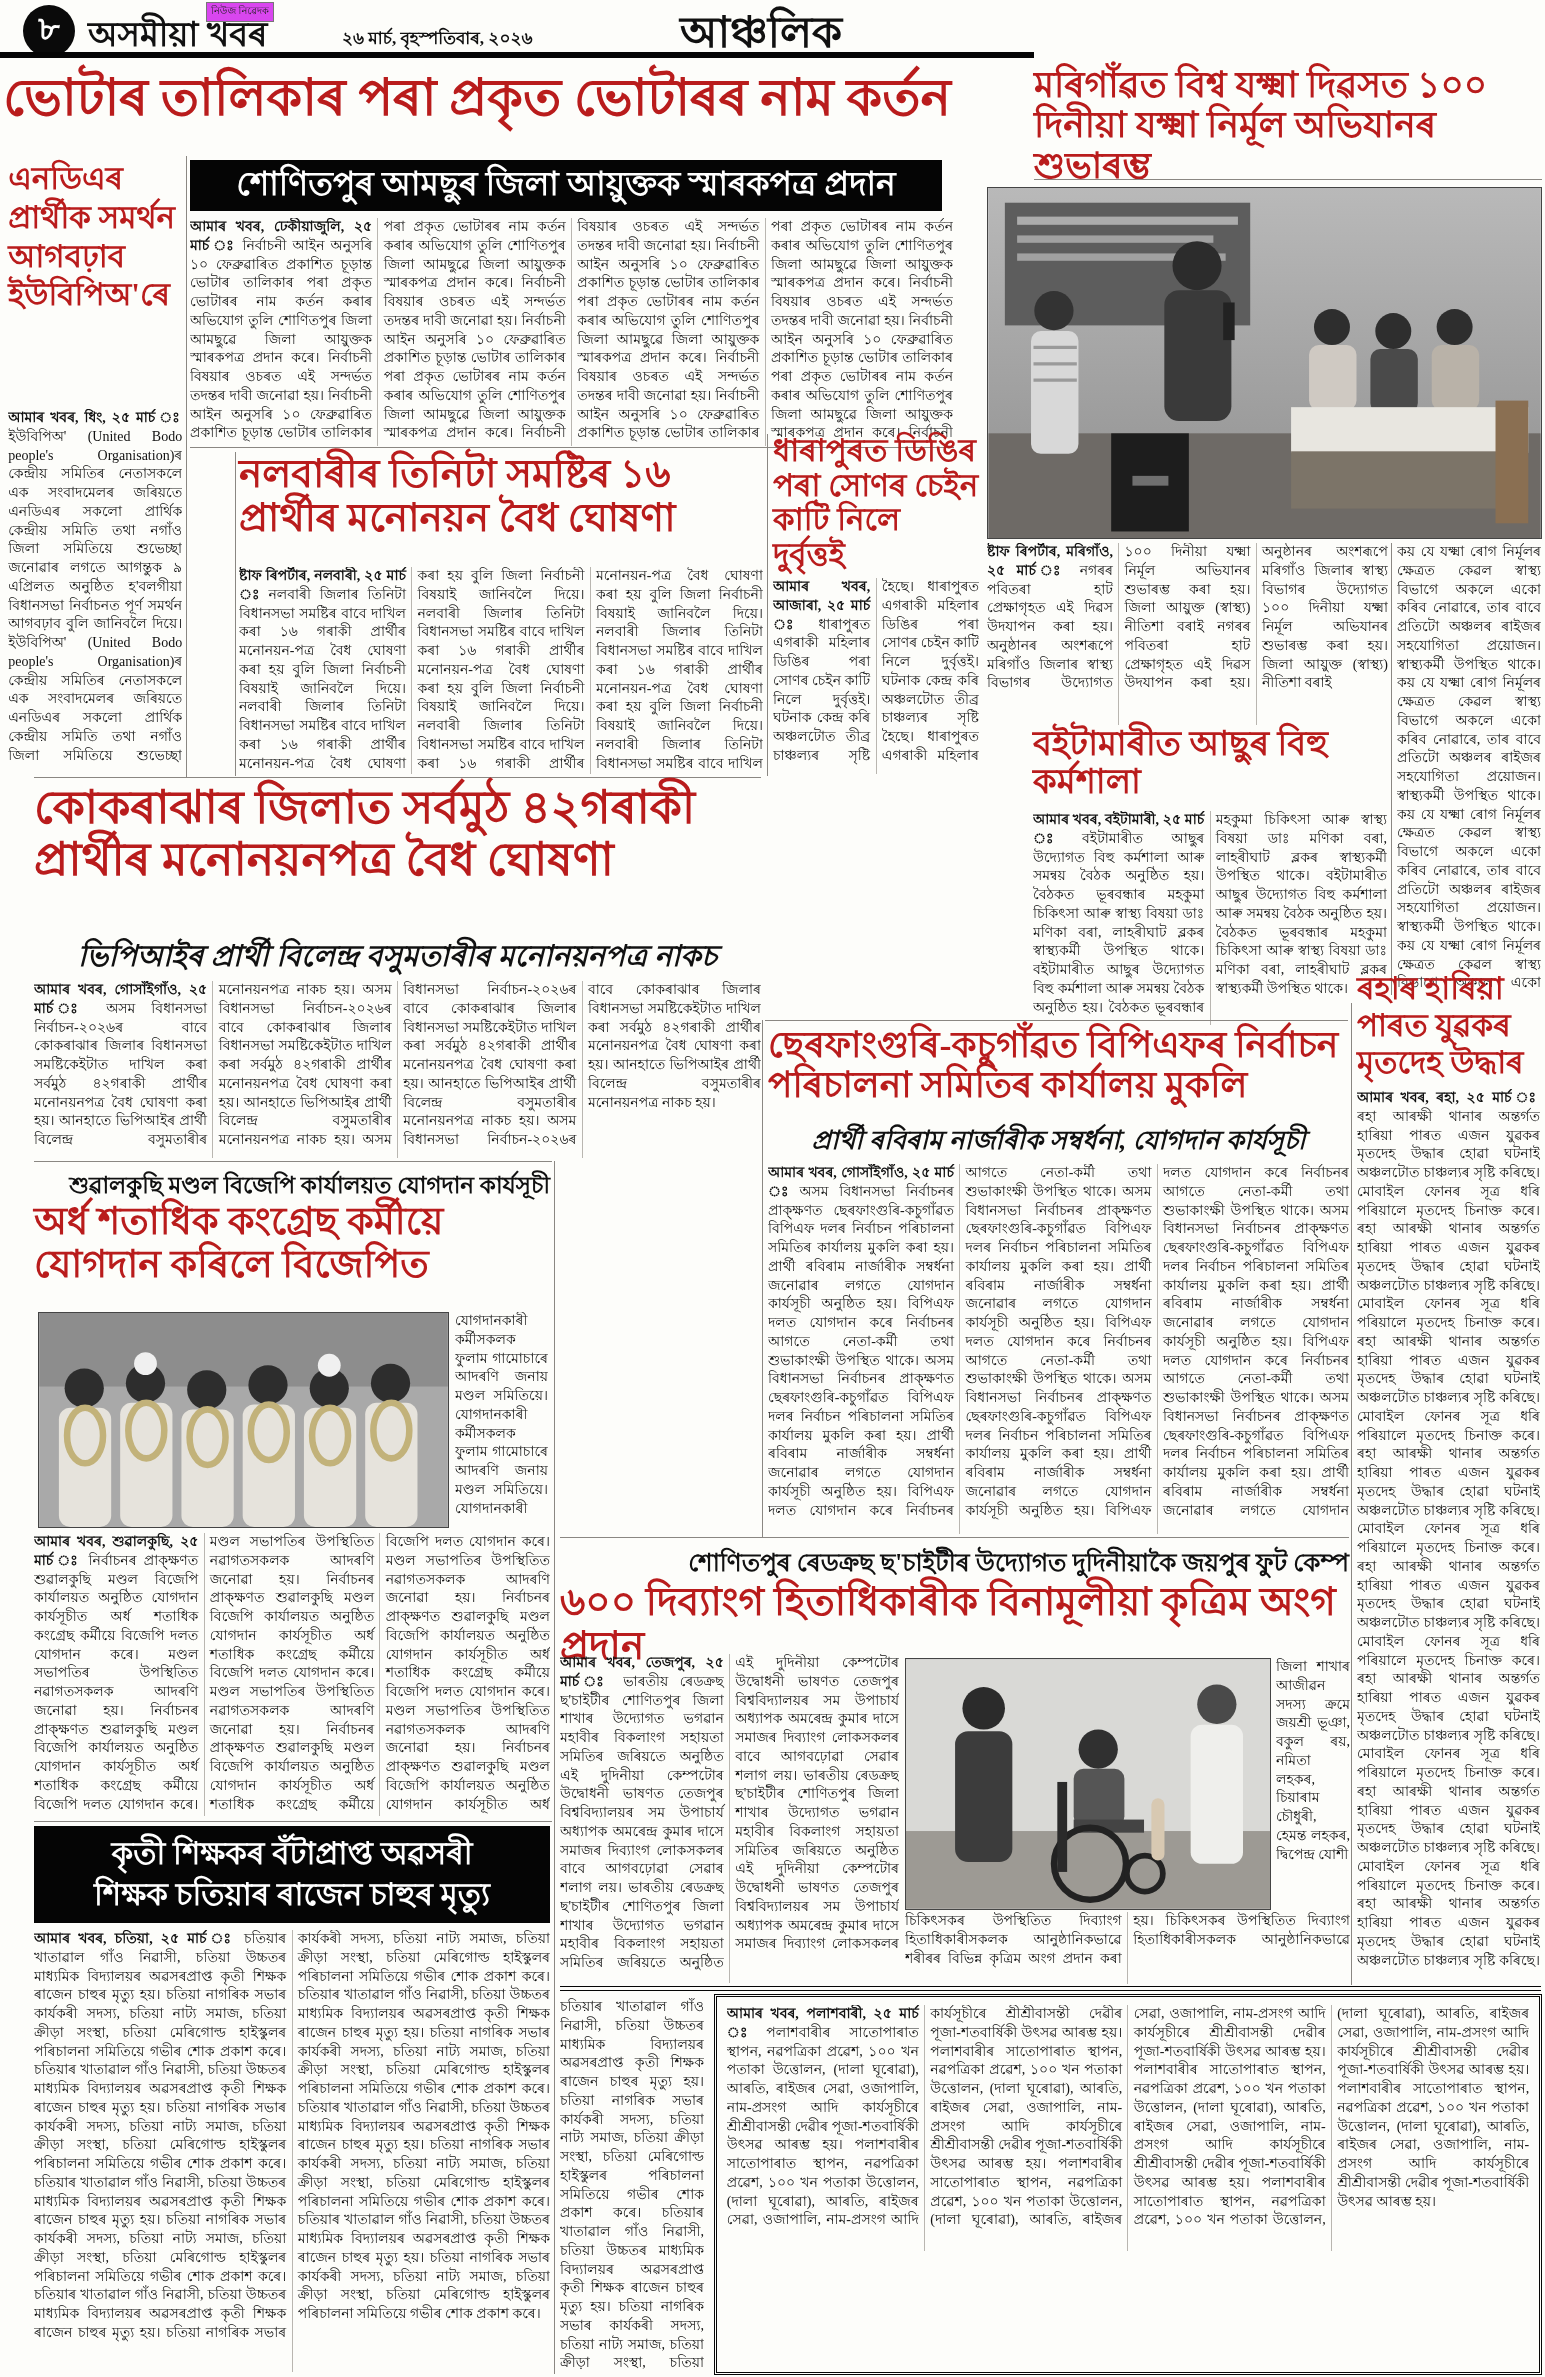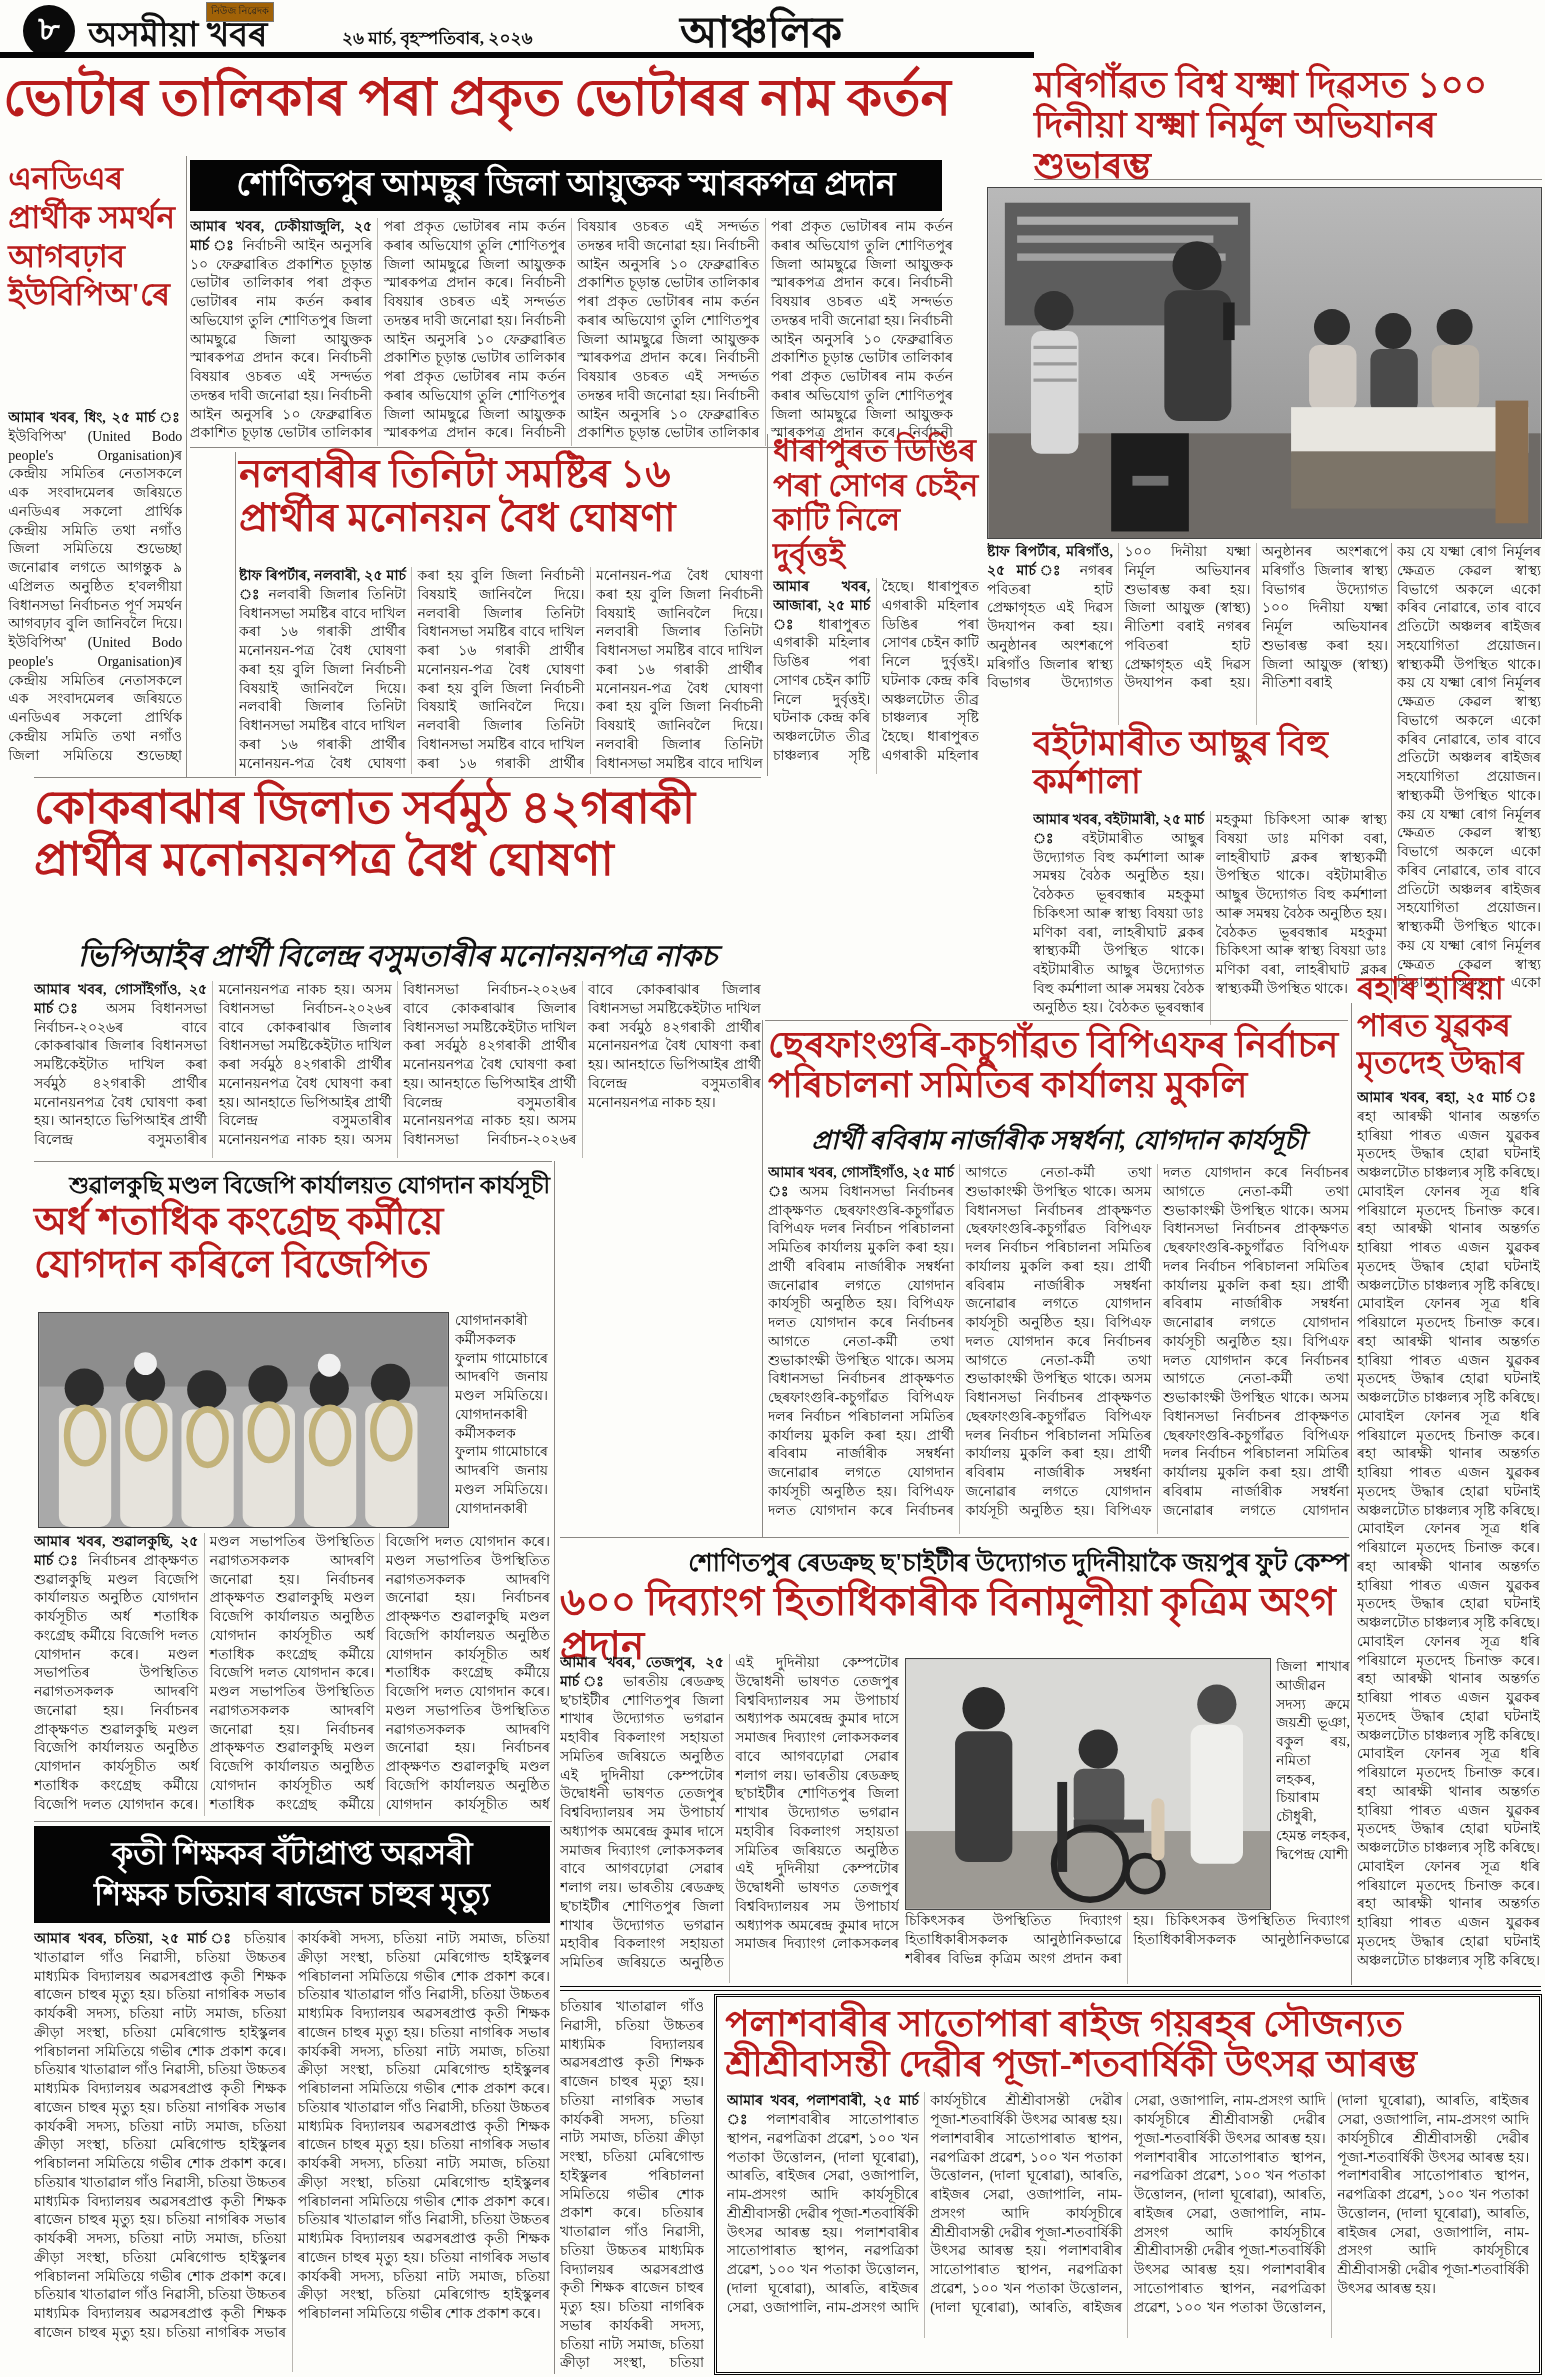--- a/index.html
+++ b/index.html
@@ -12,21 +12,21 @@
   .body-txt{font-size:14px;line-height:1.34;text-align:justify;overflow:hidden;
             column-gap:11.5px;column-rule:0.8px solid #b9b6b0;}
   .dateline{font-weight:bold;}
   .bar-reverse{background:#050505;color:#fff;display:flex;align-items:center;justify-content:center;}
   .vrule{width:0.8px;background:#8a8782;}
   .hrule{height:0.8px;background:#8a8782;}
   .thickrule{background:#050505;}
   .double-rule{border-top:1.6px solid #050505;border-bottom:1.6px solid #050505;height:2.5px;background:transparent;}
   .photo{background:#c9c9c9;overflow:hidden;border:0.8px solid #444;}
   .circle-pg{border-radius:50%;background:#0a0a0a;color:#fff;display:flex;align-items:center;justify-content:center;font-weight:bold;}
-  .tagbox{background:#a16207;color:#222;font-size:9.8px;padding:0.8px 4.1px;border:0.8px solid #777;}
+  .tagbox{background:#d946ef;color:#222;font-size:9.8px;padding:0.8px 4.1px;border:0.8px solid #777;}
   .boxed{border:3.3px double #050505;}
   svg{display:block;}
 </style>
 </head>
 <body>
 
 <div class="abs circle-pg" style="left:23px;top:4.9px;width:52px;height:52px;font-size:33px;">
   <span>৮</span>
 </div>
 <div class="abs" style="left:88px;top:8.2px;font-size:34px;font-weight:bold;white-space:nowrap;">অসমীয়া খবৰ</div>
@@ -244,19 +244,18 @@
   <span class="dateline">আমাৰ খবৰ, চতিয়া, ২৫ মাৰ্চ ঃ</span>
   <span> চতিয়াৰ খাতাৱাল গাঁও নিৱাসী, চতিয়া উচ্চতৰ মাধ্যমিক বিদ্যালয়ৰ অৱসৰপ্ৰাপ্ত কৃতী শিক্ষক ৰাজেন চাহুৰ মৃত্যু হয়। চতিয়া নাগৰিক সভাৰ কাৰ্যকৰী সদস্য, চতিয়া নাট্য সমাজ, চতিয়া ক্ৰীড়া সংস্থা, চতিয়া মেৰিগোল্ড হাইস্কুলৰ পৰিচালনা সমিতিয়ে গভীৰ শোক প্ৰকাশ কৰে। চতিয়াৰ খাতাৱাল গাঁও নিৱাসী, চতিয়া উচ্চতৰ মাধ্যমিক বিদ্যালয়ৰ অৱসৰপ্ৰাপ্ত কৃতী শিক্ষক ৰাজেন চাহুৰ মৃত্যু হয়। চতিয়া নাগৰিক সভাৰ কাৰ্যকৰী সদস্য, চতিয়া নাট্য সমাজ, চতিয়া ক্ৰীড়া সংস্থা, চতিয়া মেৰিগোল্ড হাইস্কুলৰ পৰিচালনা সমিতিয়ে গভীৰ শোক প্ৰকাশ কৰে। চতিয়াৰ খাতাৱাল গাঁও নিৱাসী, চতিয়া উচ্চতৰ মাধ্যমিক বিদ্যালয়ৰ অৱসৰপ্ৰাপ্ত কৃতী শিক্ষক ৰাজেন চাহুৰ মৃত্যু হয়। চতিয়া নাগৰিক সভাৰ কাৰ্যকৰী সদস্য, চতিয়া নাট্য সমাজ, চতিয়া ক্ৰীড়া সংস্থা, চতিয়া মেৰিগোল্ড হাইস্কুলৰ পৰিচালনা সমিতিয়ে গভীৰ শোক প্ৰকাশ কৰে। চতিয়াৰ খাতাৱাল গাঁও নিৱাসী, চতিয়া উচ্চতৰ মাধ্যমিক বিদ্যালয়ৰ অৱসৰপ্ৰাপ্ত কৃতী শিক্ষক ৰাজেন চাহুৰ মৃত্যু হয়। চতিয়া নাগৰিক সভাৰ কাৰ্যকৰী সদস্য, চতিয়া নাট্য সমাজ, চতিয়া ক্ৰীড়া সংস্থা, চতিয়া মেৰিগোল্ড হাইস্কুলৰ পৰিচালনা সমিতিয়ে গভীৰ শোক প্ৰকাশ কৰে। চতিয়াৰ খাতাৱাল গাঁও নিৱাসী, চতিয়া উচ্চতৰ মাধ্যমিক বিদ্যালয়ৰ অৱসৰপ্ৰাপ্ত কৃতী শিক্ষক ৰাজেন চাহুৰ মৃত্যু হয়। চতিয়া নাগৰিক সভাৰ কাৰ্যকৰী সদস্য, চতিয়া নাট্য সমাজ, চতিয়া ক্ৰীড়া সংস্থা, চতিয়া মেৰিগোল্ড হাইস্কুলৰ পৰিচালনা সমিতিয়ে গভীৰ শোক প্ৰকাশ কৰে। চতিয়াৰ খাতাৱাল গাঁও নিৱাসী, চতিয়া উচ্চতৰ মাধ্যমিক বিদ্যালয়ৰ অৱসৰপ্ৰাপ্ত কৃতী শিক্ষক ৰাজেন চাহুৰ মৃত্যু হয়। চতিয়া নাগৰিক সভাৰ কাৰ্যকৰী সদস্য, চতিয়া নাট্য সমাজ, চতিয়া ক্ৰীড়া সংস্থা, চতিয়া মেৰিগোল্ড হাইস্কুলৰ পৰিচালনা সমিতিয়ে গভীৰ শোক প্ৰকাশ কৰে। চতিয়াৰ খাতাৱাল গাঁও নিৱাসী, চতিয়া উচ্চতৰ মাধ্যমিক বিদ্যালয়ৰ অৱসৰপ্ৰাপ্ত কৃতী শিক্ষক ৰাজেন চাহুৰ মৃত্যু হয়। চতিয়া নাগৰিক সভাৰ কাৰ্যকৰী সদস্য, চতিয়া নাট্য সমাজ, চতিয়া ক্ৰীড়া সংস্থা, চতিয়া মেৰিগোল্ড হাইস্কুলৰ পৰিচালনা সমিতিয়ে গভীৰ শোক প্ৰকাশ কৰে।</span>
 </div>
 
 <div class="abs double-rule" style="left:560px;top:1986px;width:981px;"></div>
 <div class="abs body-txt" style="left:560px;top:1998px;width:144px;height:375px;column-count:1;">
   <span> চতিয়াৰ খাতাৱাল গাঁও নিৱাসী, চতিয়া উচ্চতৰ মাধ্যমিক বিদ্যালয়ৰ অৱসৰপ্ৰাপ্ত কৃতী শিক্ষক ৰাজেন চাহুৰ মৃত্যু হয়। চতিয়া নাগৰিক সভাৰ কাৰ্যকৰী সদস্য, চতিয়া নাট্য সমাজ, চতিয়া ক্ৰীড়া সংস্থা, চতিয়া মেৰিগোল্ড হাইস্কুলৰ পৰিচালনা সমিতিয়ে গভীৰ শোক প্ৰকাশ কৰে। চতিয়াৰ খাতাৱাল গাঁও নিৱাসী, চতিয়া উচ্চতৰ মাধ্যমিক বিদ্যালয়ৰ অৱসৰপ্ৰাপ্ত কৃতী শিক্ষক ৰাজেন চাহুৰ মৃত্যু হয়। চতিয়া নাগৰিক সভাৰ কাৰ্যকৰী সদস্য, চতিয়া নাট্য সমাজ, চতিয়া ক্ৰীড়া সংস্থা, চতিয়া মেৰিগোল্ড হাইস্কুলৰ পৰিচালনা সমিতিয়ে গভীৰ শোক প্ৰকাশ কৰে। চতিয়াৰ খাতাৱাল গাঁও নিৱাসী, চতিয়া উচ্চতৰ মাধ্যমিক বিদ্যালয়ৰ অৱসৰপ্ৰাপ্ত কৃতী শিক্ষক ৰাজেন চাহুৰ মৃত্যু হয়। চতিয়া নাগৰিক সভাৰ কাৰ্যকৰী সদস্য, চতিয়া নাট্য সমাজ, চতিয়া ক্ৰীড়া সংস্থা, চতিয়া মেৰিগোল্ড হাইস্কুলৰ পৰিচালনা সমিতিয়ে গভীৰ শোক প্ৰকাশ কৰে।</span>
 </div>
 
 <div class="abs boxed" style="left:714px;top:1994px;width:822px;height:375px;">
-  <div class="hl" style="margin:6.5px 8.2px 0;font-size:36px;">পলাশবাৰীৰ সাতোপাৰা ৰাইজ গয়ৰহৰ সৌজন্যত শ্ৰীশ্ৰীবাসন্তী দেৱীৰ পূজা-শতবাৰ্ষিকী উৎসৱ আৰম্ভ</div>
   <div class="body-txt" style="margin:8.2px 9.8px;height:246px;column-count:4;">
     <span class="dateline">আমাৰ খবৰ, পলাশবাৰী, ২৫ মাৰ্চ ঃ</span>
     <span> পলাশবাৰীৰ সাতোপাৰাত স্থাপন, নৱপত্ৰিকা প্ৰৱেশ, ১০০ খন পতাকা উত্তোলন, (দালা ঘূৰোৱা), আৰতি, ৰাইজৰ সেৱা, ওজাপালি, নাম-প্ৰসংগ আদি কাৰ্যসূচীৰে শ্ৰীশ্ৰীবাসন্তী দেৱীৰ পূজা-শতবাৰ্ষিকী উৎসৱ আৰম্ভ হয়। পলাশবাৰীৰ সাতোপাৰাত স্থাপন, নৱপত্ৰিকা প্ৰৱেশ, ১০০ খন পতাকা উত্তোলন, (দালা ঘূৰোৱা), আৰতি, ৰাইজৰ সেৱা, ওজাপালি, নাম-প্ৰসংগ আদি কাৰ্যসূচীৰে শ্ৰীশ্ৰীবাসন্তী দেৱীৰ পূজা-শতবাৰ্ষিকী উৎসৱ আৰম্ভ হয়। পলাশবাৰীৰ সাতোপাৰাত স্থাপন, নৱপত্ৰিকা প্ৰৱেশ, ১০০ খন পতাকা উত্তোলন, (দালা ঘূৰোৱা), আৰতি, ৰাইজৰ সেৱা, ওজাপালি, নাম-প্ৰসংগ আদি কাৰ্যসূচীৰে শ্ৰীশ্ৰীবাসন্তী দেৱীৰ পূজা-শতবাৰ্ষিকী উৎসৱ আৰম্ভ হয়। পলাশবাৰীৰ সাতোপাৰাত স্থাপন, নৱপত্ৰিকা প্ৰৱেশ, ১০০ খন পতাকা উত্তোলন, (দালা ঘূৰোৱা), আৰতি, ৰাইজৰ সেৱা, ওজাপালি, নাম-প্ৰসংগ আদি কাৰ্যসূচীৰে শ্ৰীশ্ৰীবাসন্তী দেৱীৰ পূজা-শতবাৰ্ষিকী উৎসৱ আৰম্ভ হয়। পলাশবাৰীৰ সাতোপাৰাত স্থাপন, নৱপত্ৰিকা প্ৰৱেশ, ১০০ খন পতাকা উত্তোলন, (দালা ঘূৰোৱা), আৰতি, ৰাইজৰ সেৱা, ওজাপালি, নাম-প্ৰসংগ আদি কাৰ্যসূচীৰে শ্ৰীশ্ৰীবাসন্তী দেৱীৰ পূজা-শতবাৰ্ষিকী উৎসৱ আৰম্ভ হয়। পলাশবাৰীৰ সাতোপাৰাত স্থাপন, নৱপত্ৰিকা প্ৰৱেশ, ১০০ খন পতাকা উত্তোলন, (দালা ঘূৰোৱা), আৰতি, ৰাইজৰ সেৱা, ওজাপালি, নাম-প্ৰসংগ আদি কাৰ্যসূচীৰে শ্ৰীশ্ৰীবাসন্তী দেৱীৰ পূজা-শতবাৰ্ষিকী উৎসৱ আৰম্ভ হয়। পলাশবাৰীৰ সাতোপাৰাত স্থাপন, নৱপত্ৰিকা প্ৰৱেশ, ১০০ খন পতাকা উত্তোলন, (দালা ঘূৰোৱা), আৰতি, ৰাইজৰ সেৱা, ওজাপালি, নাম-প্ৰসংগ আদি কাৰ্যসূচীৰে শ্ৰীশ্ৰীবাসন্তী দেৱীৰ পূজা-শতবাৰ্ষিকী উৎসৱ আৰম্ভ হয়।</span>
   </div>
 </div>
 
 
 </body></html>

